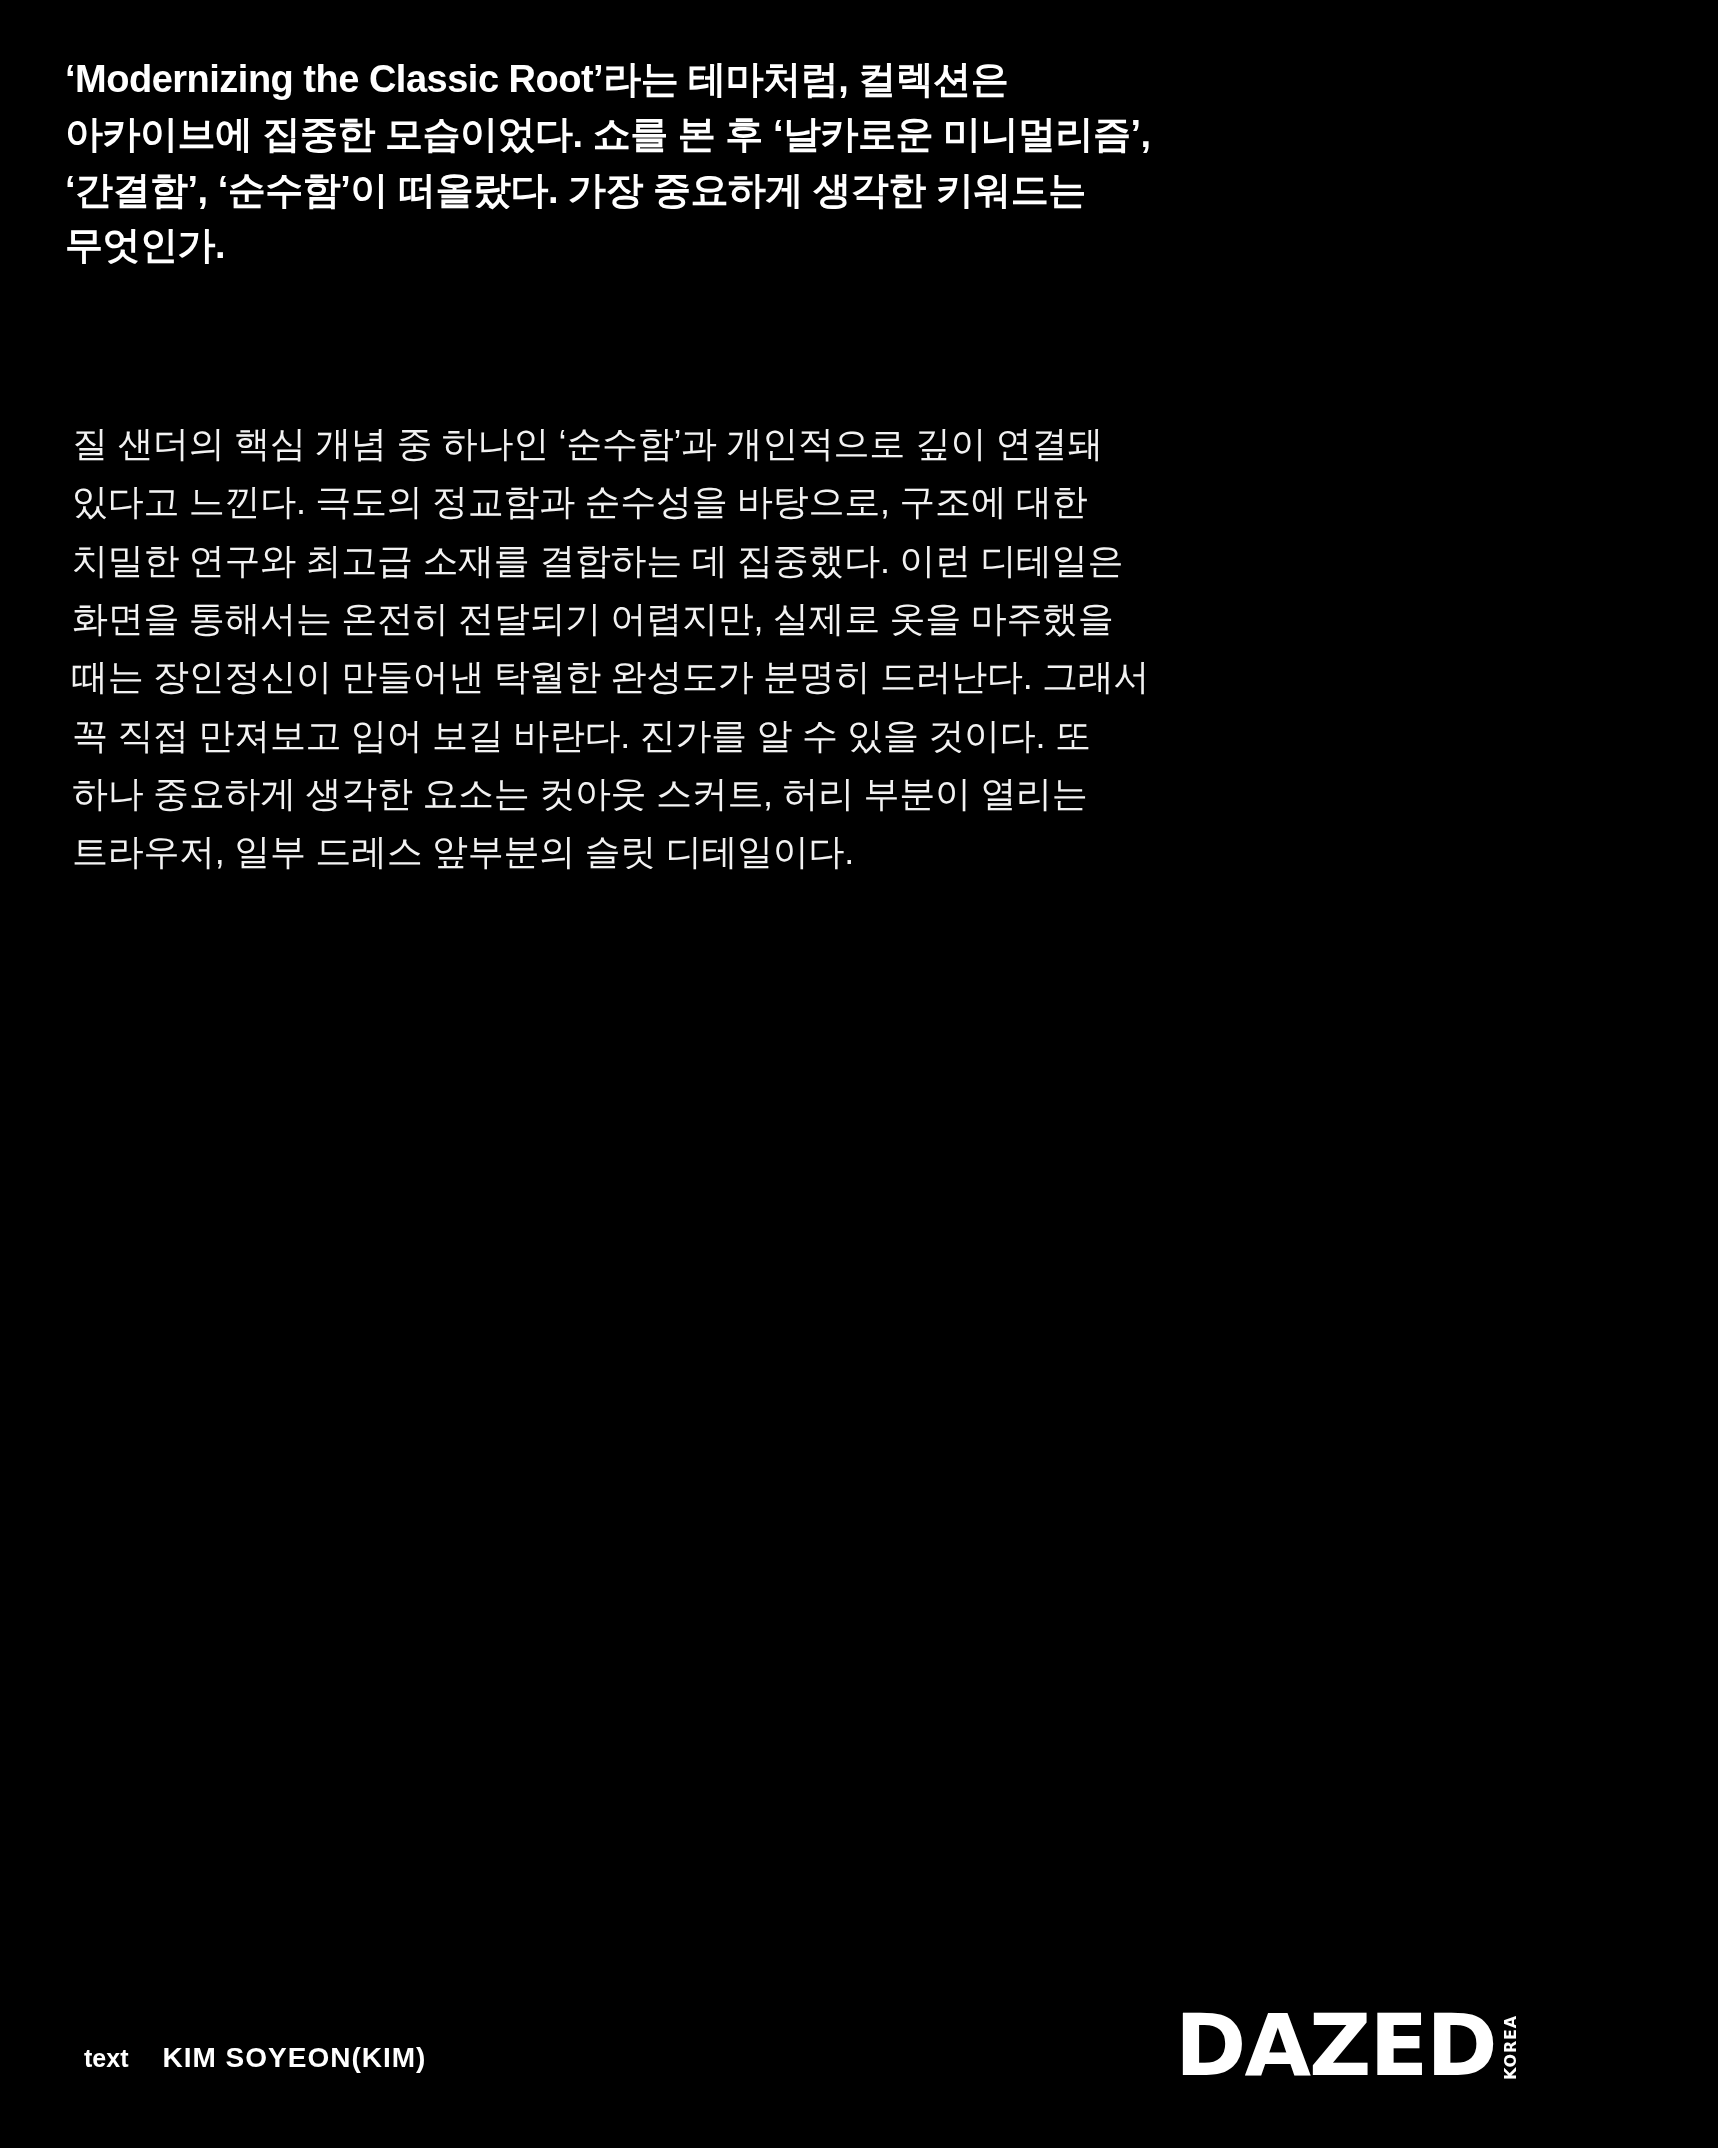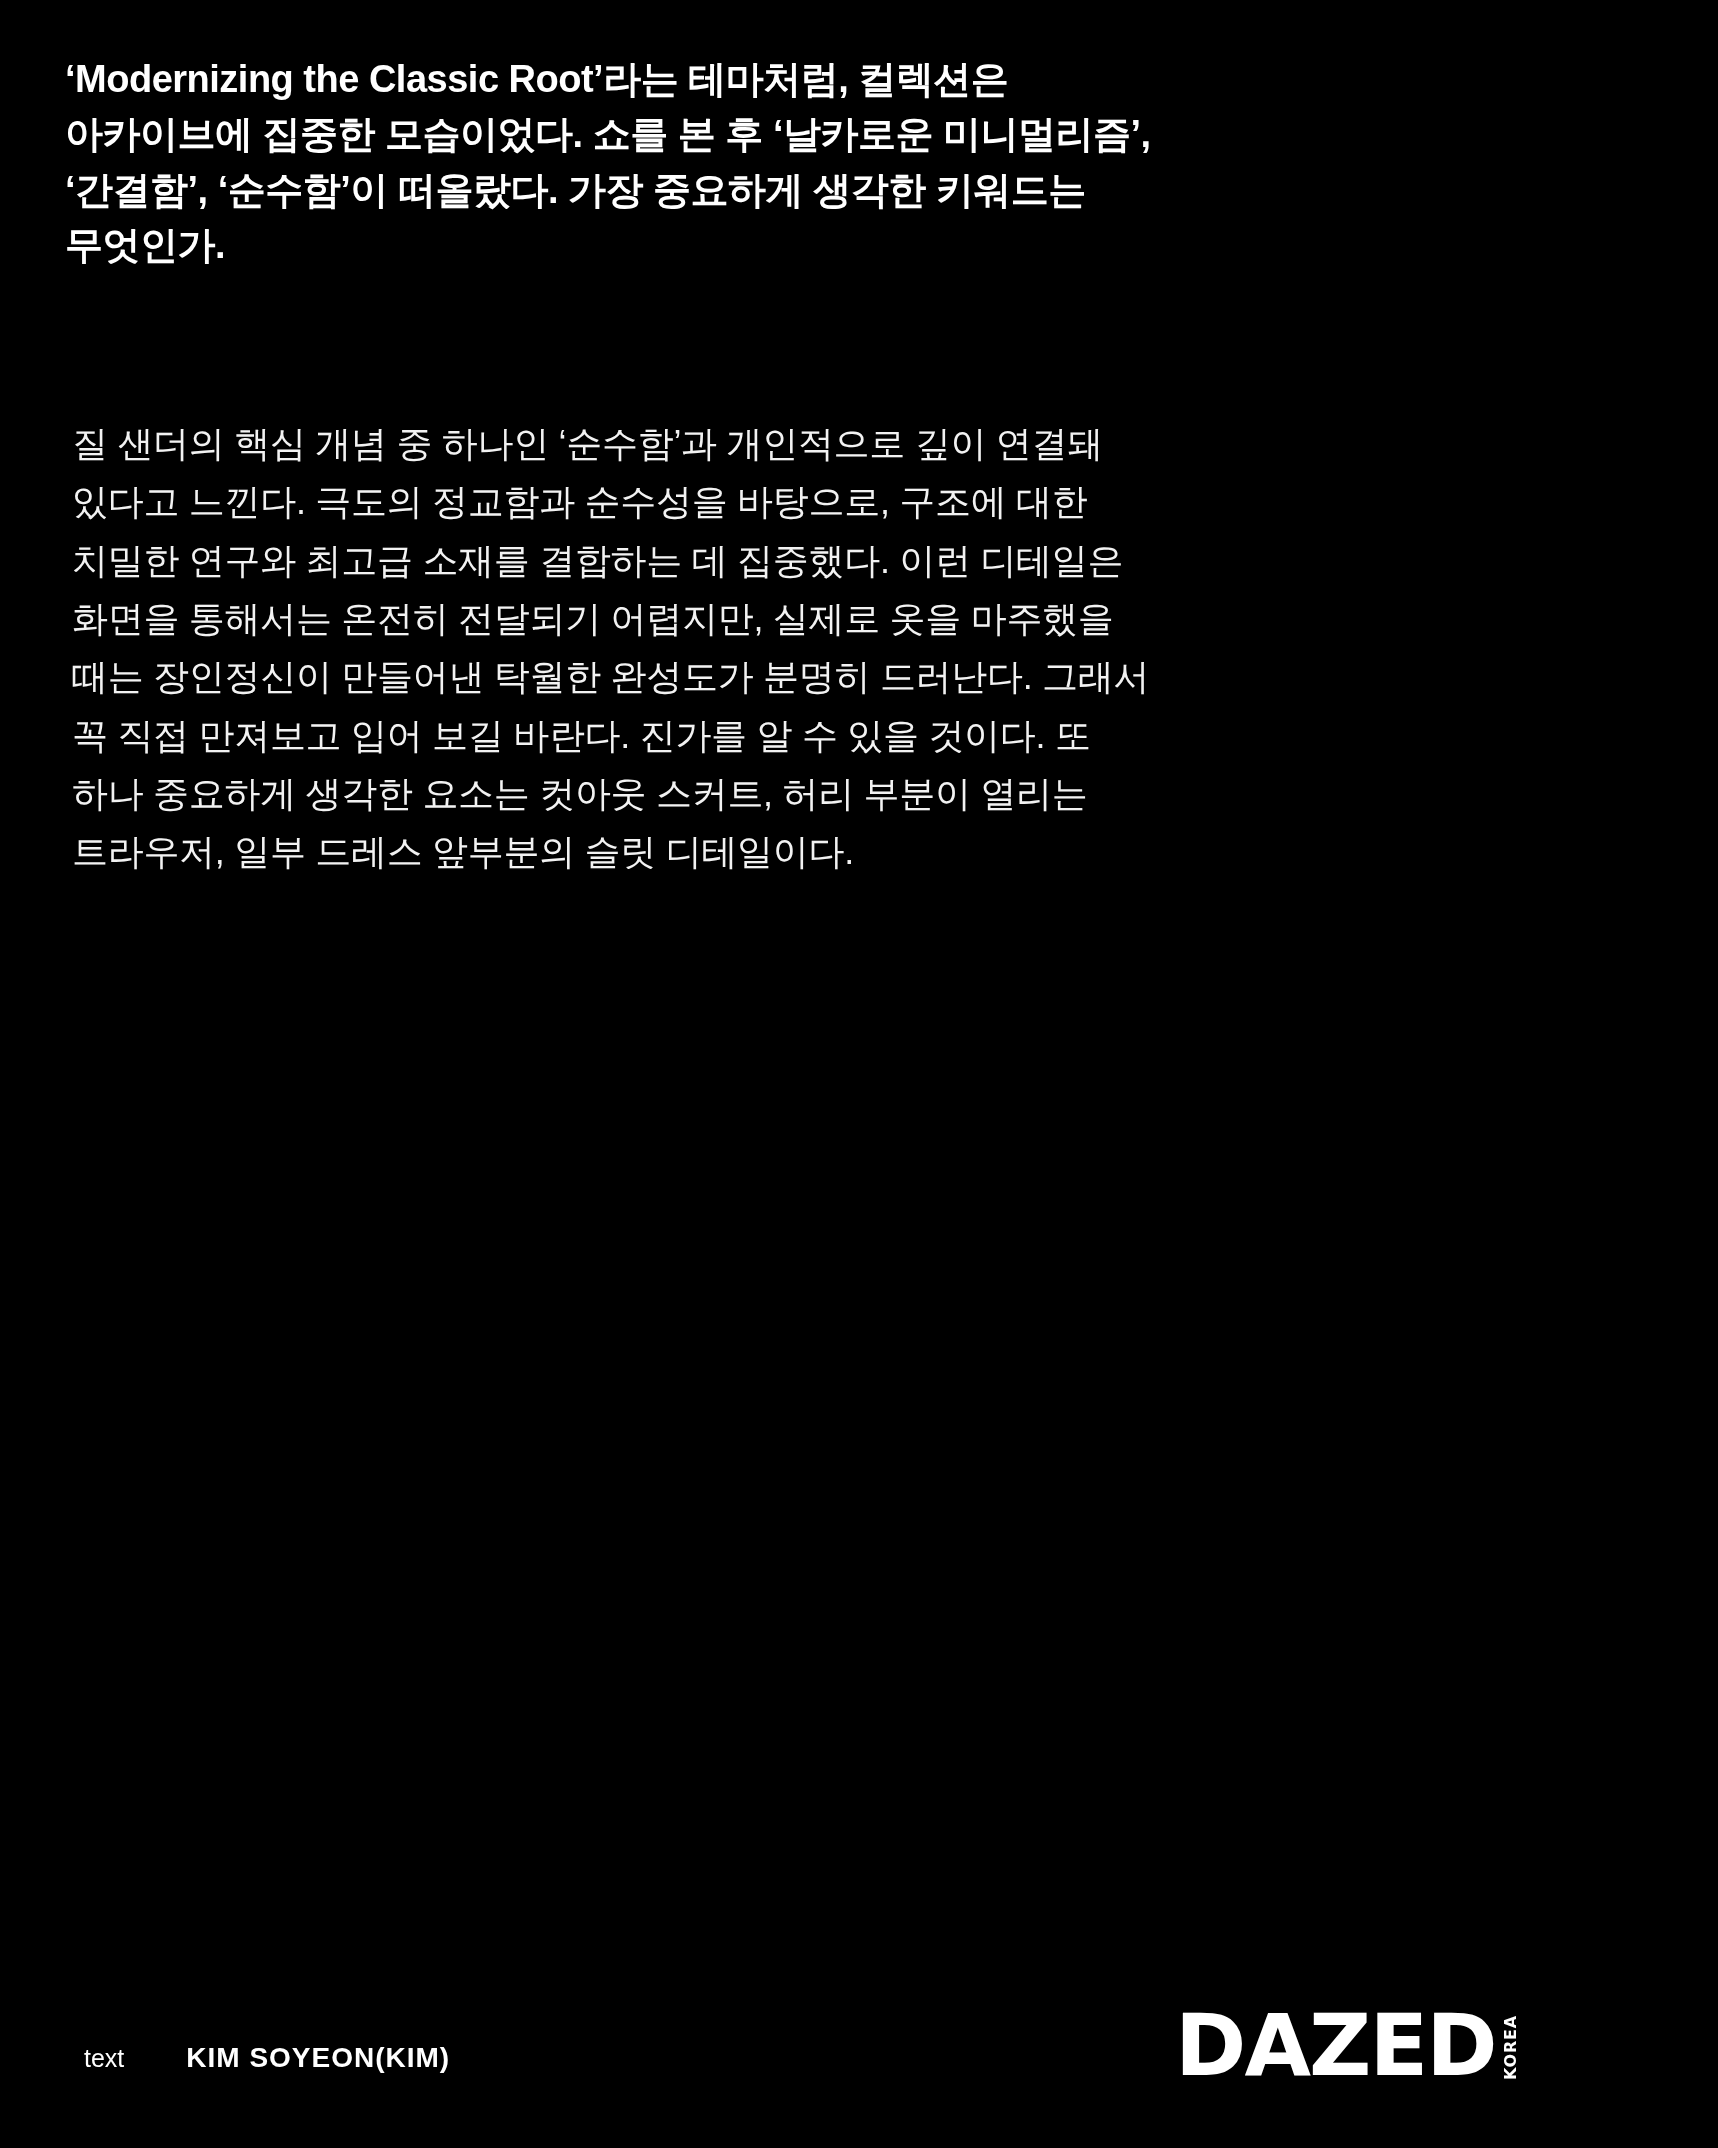--- a/index.html
+++ b/index.html
@@ -64,31 +64,30 @@
     position: absolute;
     left: 84px;
     bottom: 74px;
     display: flex;
     align-items: baseline;
     gap: 34px;
   }
 
   .credit-label {
     font-size: 25px;
-    font-weight: normal;
+    font-weight: bold;
     letter-spacing: 0px;
     color: #ffffff;
   }
 
   .credit-name {
     font-size: 28px;
     font-weight: bold;
     letter-spacing: 1px;
     color: #ffffff;
-    margin-left: 28px;
   }
 
   
   .logo {
     position: absolute;
     right: 70px;
     bottom: 65px;
     display: flex;
     align-items: flex-end;
     gap: 0px;

